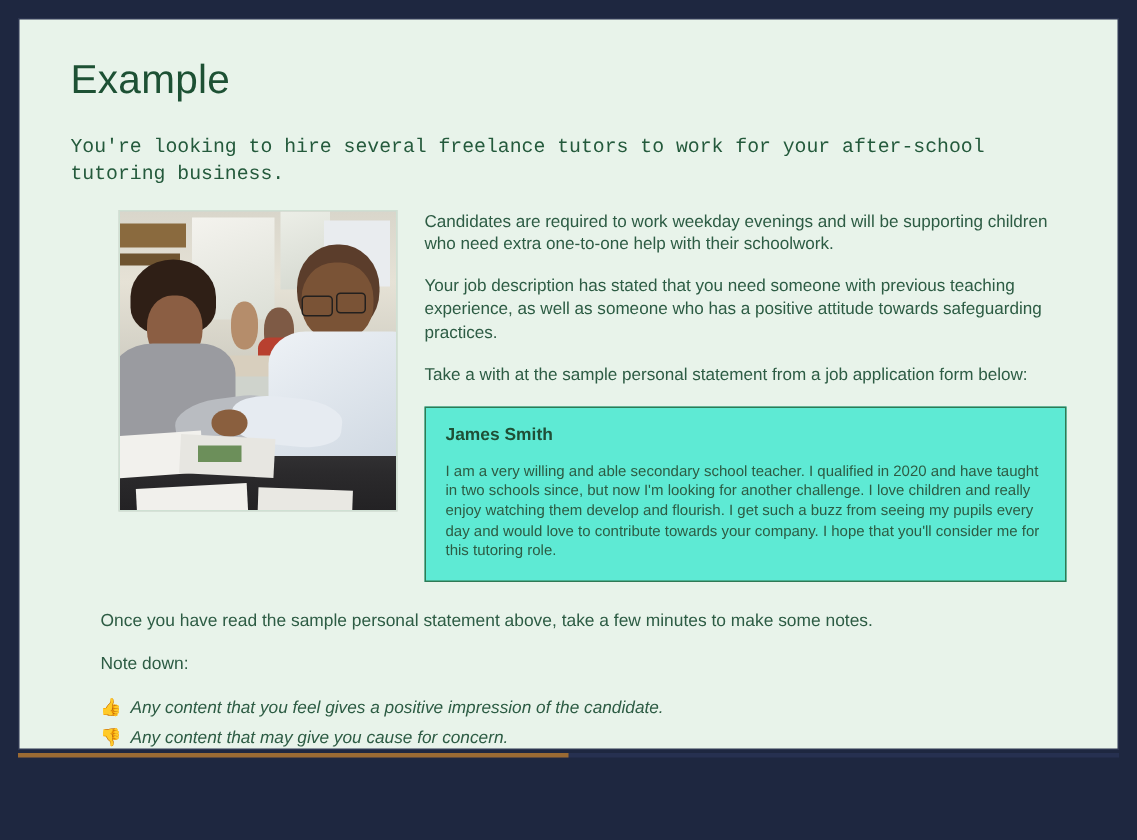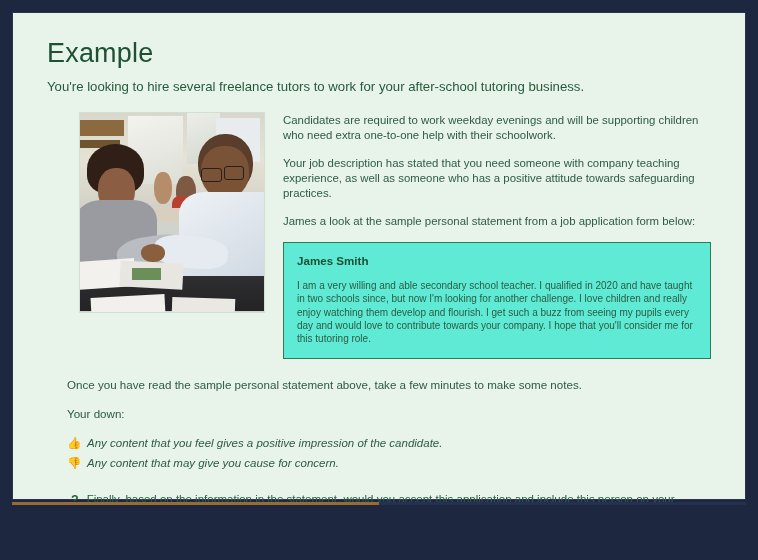--- a/index.html
+++ b/index.html
@@ -35,24 +35,25 @@
 
   #page-title {
     font-size: 27px;
     font-weight: normal;
     color: #1d5134;
     letter-spacing: 0.2px;
     line-height: 1.1;
   }
 
   #slide-subtitle {
-    margin-top: 9px;
+    margin-top: 20px;
     font-size: 13.2px;
     color: #245a3c;
     line-height: 1.35;
+    font-family: Liberation Mono, monospace;
   }
 
   
   #content-columns {
     display: flex;
     margin-top: 16px;
     gap: 0;
     padding-left: 32px;
   }
 
@@ -272,34 +273,34 @@
           <div class="ph ph-book-l"></div>
           <div class="ph ph-book-r"></div>
           <div class="ph ph-book-img"></div>
           <div class="ph ph-book2"></div>
           <div class="ph ph-book3"></div>
         </div>
       </div>
 
       <div id="text-col">
         <p class="body-para">Candidates are required to work weekday evenings and will be supporting children who need extra one-to-one help with their schoolwork.</p>
-        <p class="body-para">Your job description has stated that you need someone with company teaching experience, as well as someone who has a positive attitude towards safeguarding practices.</p>
-        <p class="body-para">James a look at the sample personal statement from a job application form below:</p>
+        <p class="body-para">Your job description has stated that you need someone with previous teaching experience, as well as someone who has a positive attitude towards safeguarding practices.</p>
+        <p class="body-para">Take a with at the sample personal statement from a job application form below:</p>
 
         <div id="statement-box">
           <div id="statement-name">James Smith</div>
           <div id="statement-text">I am a very willing and able secondary school teacher. I qualified in 2020 and have taught in two schools since, but now I'm looking for another challenge. I love children and really enjoy watching them develop and flourish. I get such a buzz from seeing my pupils every day and would love to contribute towards your company. I hope that you'll consider me for this tutoring role.</div>
         </div>
       </div>
 
     </div>
 
     <div id="notes-section">
       <div class="note-line">Once you have read the sample personal statement above, take a few minutes to make some notes.</div>
-      <div class="note-line" id="note-down-label">Your down:</div>
+      <div class="note-line" id="note-down-label">Note down:</div>
 
       <div class="bullet-row">
         <span class="bullet-icon">👍</span>
         <span class="bullet-text">Any content that you feel gives a positive impression of the candidate.</span>
       </div>
 
       <div class="bullet-row">
         <span class="bullet-icon">👎</span>
         <span class="bullet-text">Any content that may give you cause for concern.</span>
       </div>

